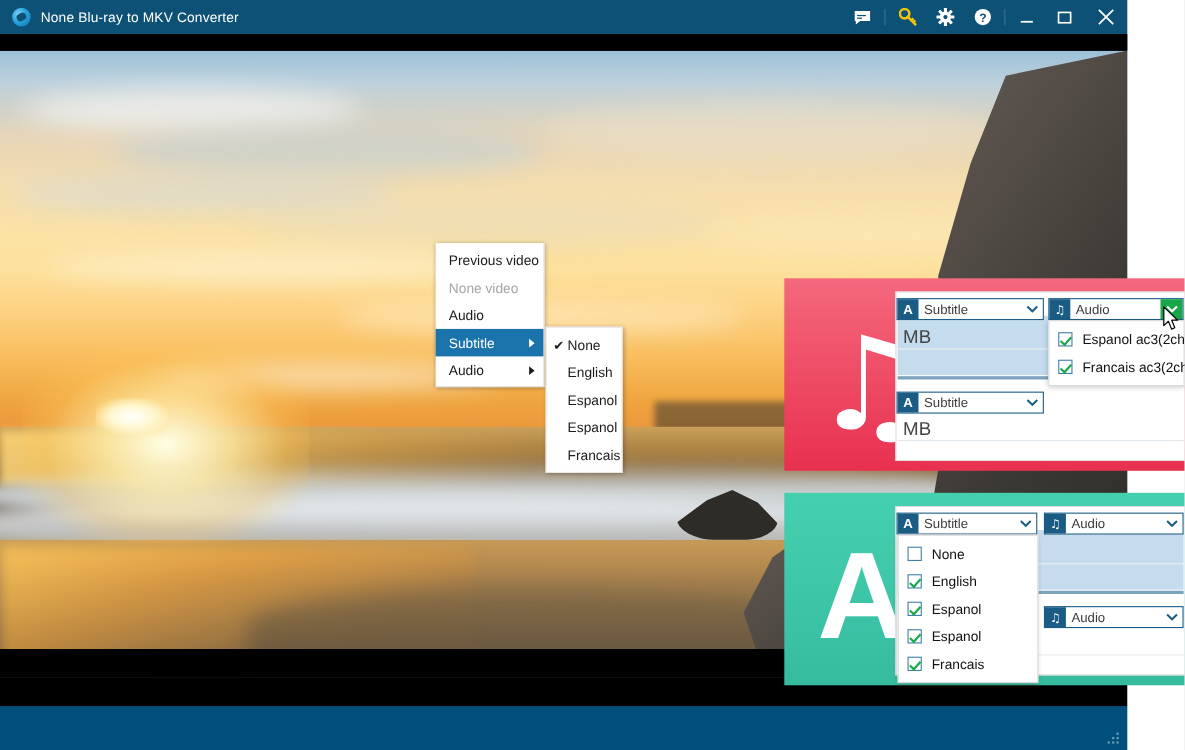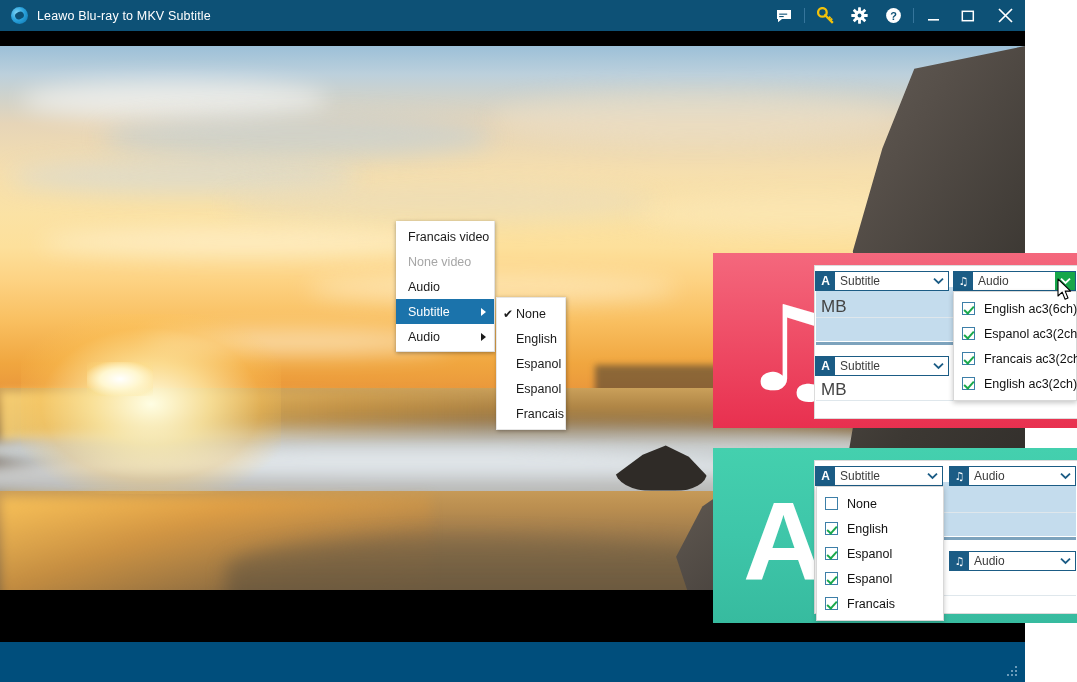--- a/index.html
+++ b/index.html
@@ -248,21 +248,21 @@
 </style>
 </head>
 <body>
 
 <div id="outer-bg"></div>
 
 <div id="app-window">
 
   <div id="titlebar">
     <div class="tb-logo"></div>
-    <div class="tb-title">Leawo Blu-ray to MKV Subtitle</div>
+    <div class="tb-title">None Blu-ray to MKV Converter</div>
     <div class="tb-spacer"></div>
 
     <div class="tb-btn">
       <svg width="16" height="14" viewBox="0 0 16 14">
         <path d="M1 1h14v9H6l-4 3.2V10H1z" fill="#ffffff"></path>
         <rect x="3.2" y="7" width="4.5" height="1.1" fill="#0d5176"></rect>
         <rect x="3.2" y="4.6" width="8" height="1.1" fill="#0d5176"></rect>
       </svg>
     </div>
     <div class="tb-divider"></div>
@@ -347,21 +347,21 @@
         <i style="left:8px;top:4px;"></i>
       <i style="left:0;top:8px;"></i>
         <i style="left:4px;top:8px;"></i>
         <i style="left:8px;top:8px;"></i>
     </div>
   </div>
 </div>
 
 <div id="context-menu">
   <div class="cm-item">
-    <span>Francais video</span>
+    <span>Previous video</span>
   </div>
   <div class="cm-item disabled">
     <span>None video</span>
   </div>
   <div class="cm-item">
     <span>Audio</span>
   </div>
   <div class="cm-item active">
     <span>Subtitle</span>
     <span class="cm-arrow"></span>
@@ -440,33 +440,25 @@
       <svg width="11" height="8" viewBox="0 0 11 8">
           <path d="M1 1.6 L5.5 6 L10 1.6" fill="none" stroke="#1b5c85" stroke-width="1.8"></path>
         </svg>
     </span>
   </div>
 </div>
 
 <div class="dropdown-list" style="left:953px;top:291px;width:122px;">
   <div class="dd-item">
     <span class="dd-box checked"></span>
-    <span>English ac3(6ch)</span>
-  </div>
-  <div class="dd-item">
-    <span class="dd-box checked"></span>
     <span>Espanol ac3(2ch)</span>
   </div>
   <div class="dd-item">
     <span class="dd-box checked"></span>
     <span>Francais ac3(2ch)</span>
-  </div>
-  <div class="dd-item">
-    <span class="dd-box checked"></span>
-    <span>English ac3(2ch)</span>
   </div>
 </div>
 
 <div id="panel-subtitle" class="float-panel">
   <div class="panel-glyph" id="subtitle-a-glyph">A</div>
 
   <div class="sheet" id="subtitle-sheet">
     <div class="sheet-row hl" style="top:21px;width:260px;height:30px;"></div>
     <div class="sheet-line" style="top:51px;width:260px;"></div>
     <div class="sheet-row hl" style="top:52px;width:260px;height:23px;"></div>

